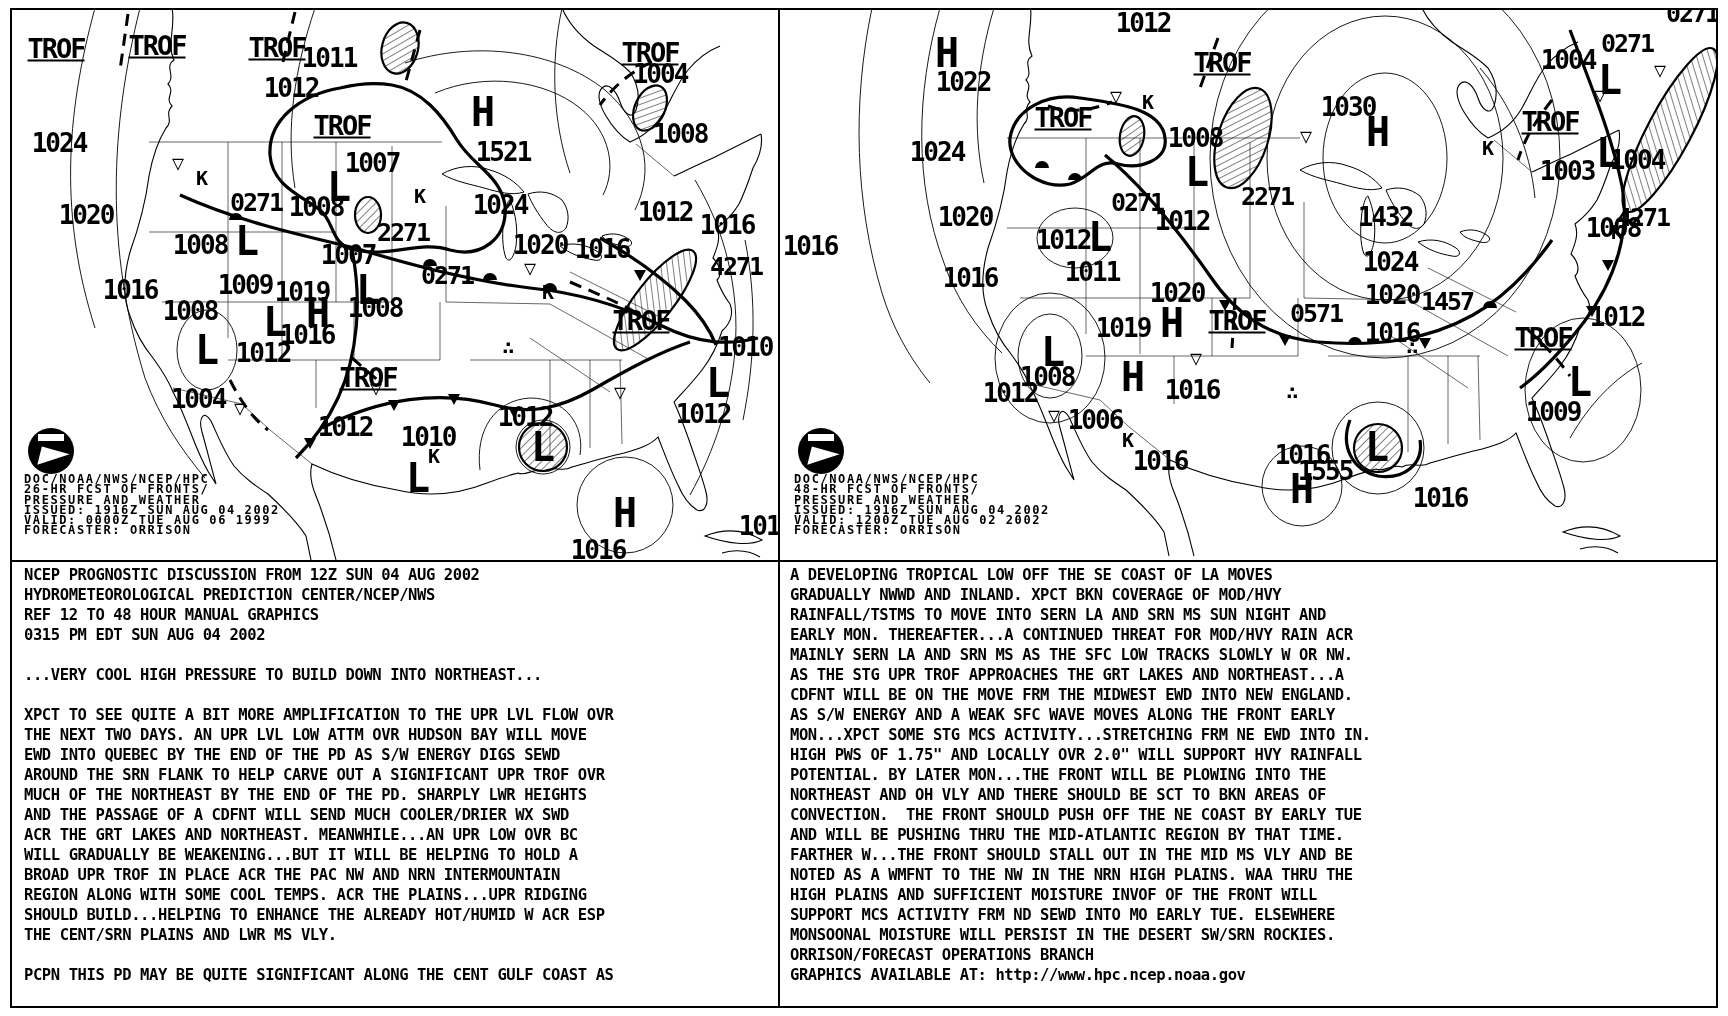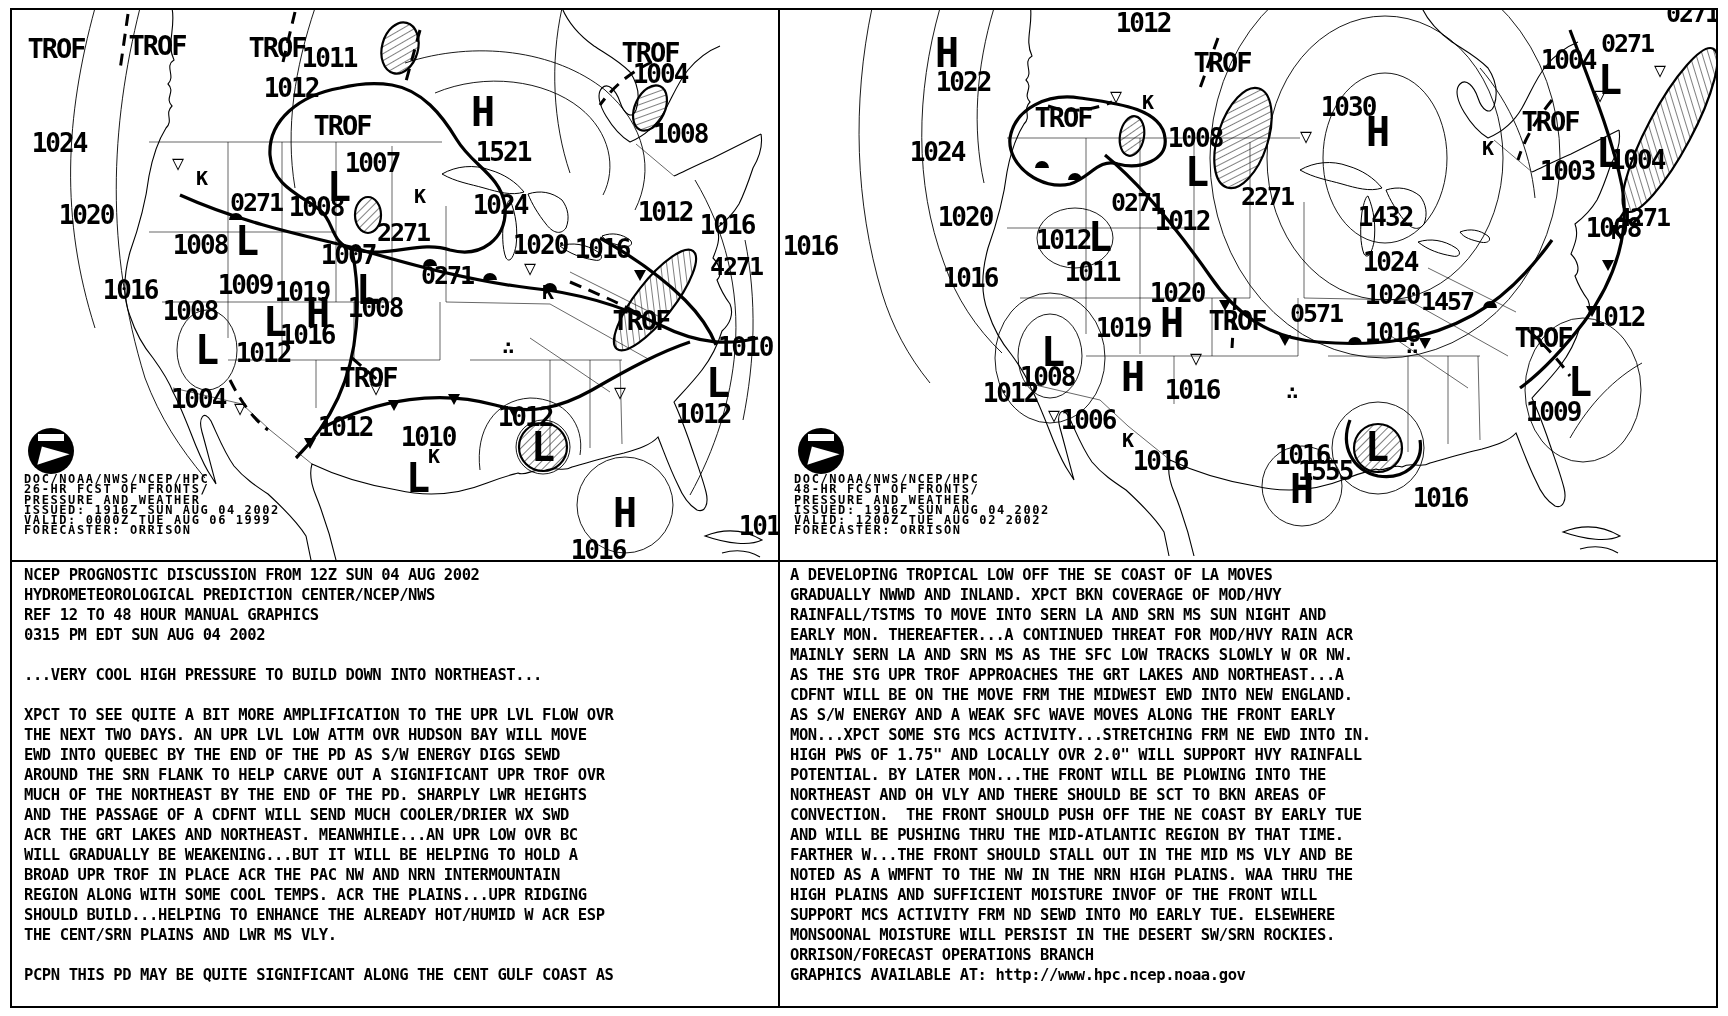--- a/index.html
+++ b/index.html
@@ -11,21 +11,21 @@
   .panel{position:absolute;top:8px;height:552px;overflow:hidden;}
   #panelL{left:10px;width:768px;}
   #panelR{left:780px;width:938px;}
   .panel svg{position:absolute;left:0;top:0;}
   .labels{position:absolute;left:0;top:0;right:0;bottom:0;pointer-events:none;}
   .lbl{position:absolute;transform:translate(-50%,-50%);white-space:nowrap;
        font-family:"DejaVu Sans Mono",monospace;font-weight:bold;line-height:1;}
   .p  {font-size:26px;letter-spacing:-2px;}
   .st {font-size:25px;letter-spacing:-2px;}
   .hl {font-size:40px;}
-  .trof{font-size:27px;letter-spacing:-2px;}
+  .trof{font-size:27px;letter-spacing:-2px;text-decoration:underline;}
   .sym{font-size:20px;font-weight:bold;}
   .idblock{position:absolute;z-index:5;}
   .idblock .logo{position:absolute;left:4px;top:-46px;width:46px;height:46px;border-radius:50%;
        background:#000;overflow:hidden;}
   .idblock .logo .band{position:absolute;left:10px;top:6px;width:26px;height:7px;background:#fff;}
   .idblock .logo .bird{position:absolute;left:6px;top:16px;width:0;height:0;
        border-left:10px solid transparent;border-right:24px solid transparent;
        border-bottom:16px solid #fff;transform:rotate(-18deg);}
   .idline{font-size:12px;letter-spacing:1.6px;line-height:10.3px;font-weight:bold;white-space:nowrap;}
   .disc{position:absolute;top:565px;margin:0;font-family:"DejaVu Sans Mono",monospace;
@@ -309,21 +309,21 @@
         <div class="lbl p" style="left: 363px; top: 15px;">1012</div>
         <div class="lbl p" style="left: 415px; top: 130px;">1008</div>
         <div class="lbl p" style="left: 402px; top: 213px;">1012</div>
         <div class="lbl p" style="left: 283px; top: 232px;">1012</div>
         <div class="lbl p" style="left: 312px; top: 264px;">1011</div>
         <div class="lbl p" style="left: 397px; top: 285px;">1020</div>
         <div class="lbl p" style="left: 343px; top: 320px;">1019</div>
         <div class="lbl p" style="left: 267px; top: 369px;">1008</div>
         <div class="lbl p" style="left: 230px; top: 385px;">1012</div>
         <div class="lbl p" style="left: 412px; top: 382px;">1016</div>
-        <div class="lbl p" style="left: 308px; top: 412px;">1006</div>
+        <div class="lbl p" style="left: 315px; top: 412px;">1006</div>
         <div class="lbl p" style="left: 380px; top: 453px;">1016</div>
         <div class="lbl p" style="left: 545px; top: 463px;">1555</div>
         <div class="lbl p" style="left: 660px; top: 490px;">1016</div>
         <div class="lbl p" style="left: 522px; top: 447px;">1016</div>
         <div class="lbl p" style="left: 568px; top: 99px;">1030</div>
         <div class="lbl p" style="left: 605px; top: 209px;">1432</div>
         <div class="lbl p" style="left: 610px; top: 254px;">1024</div>
         <div class="lbl p" style="left: 612px; top: 287px;">1020</div>
         <div class="lbl p" style="left: 612px; top: 325px;">1016</div>
         <div class="lbl p" style="left: 837px; top: 309px;">1012</div>

